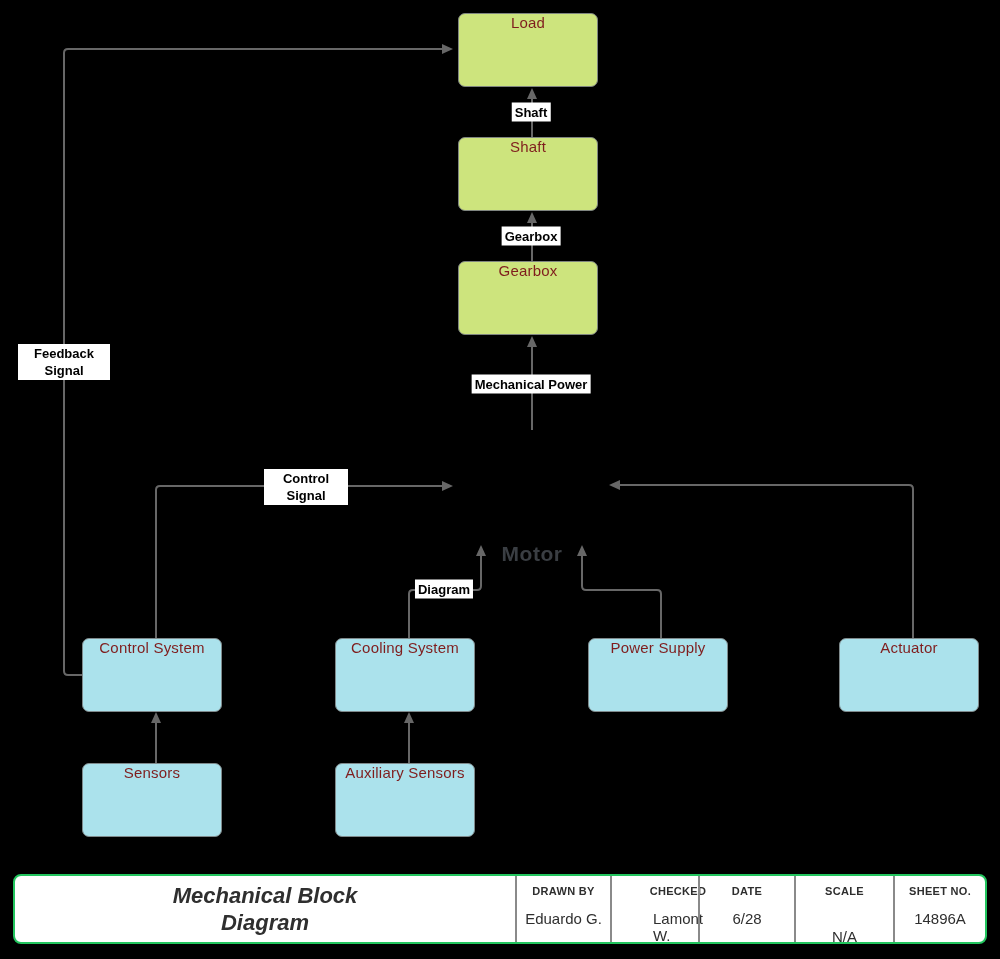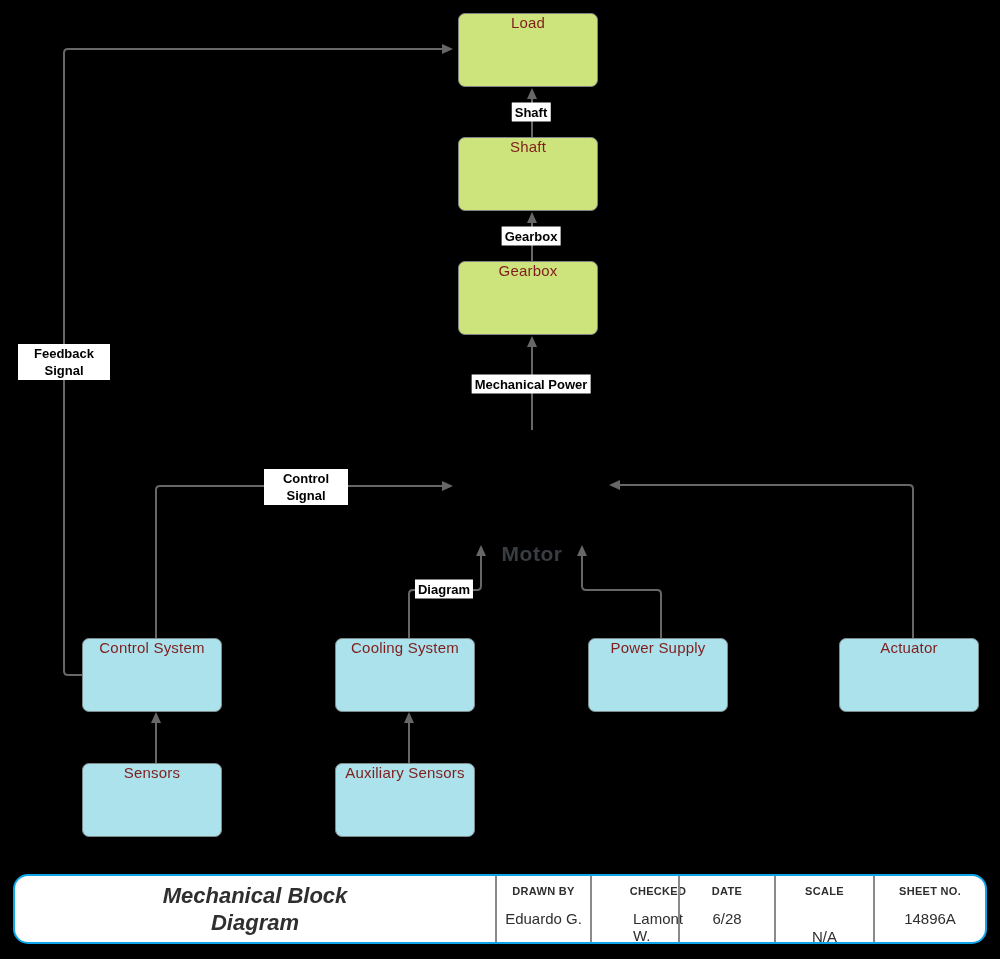--- a/index.html
+++ b/index.html
@@ -41,36 +41,36 @@
   .edge-label.wrap{white-space:normal;padding:1px 14px;}
   .l-shaft{left:531px;top:112px;}
   .l-gearbox{left:531px;top:236px;}
   .l-mech{left:531px;top:384px;}
   .l-feedback{left:64px;top:362px;width:64px;}
   .l-control{left:306px;top:487px;width:56px;}
   .l-coolant{left:444px;top:589px;}
   
   .title-block{
     position:absolute;left:13px;top:874px;width:974px;height:70px;box-sizing:border-box;
-    background:#fff;border:2px solid #0ea5e9;border-radius:15px;
+    background:#fff;border:2px solid #22c55e;border-radius:8px;
     display:flex;color:#2e2e2e;
   }
   .tb-title{
     flex:1;display:flex;align-items:center;justify-content:center;
   }
   .tb-title .title-text{
     font-size:22px;line-height:27px;font-weight:700;font-style:italic;
     text-align:center;max-width:250px;color:#2f2f2f;
   }
   .tb-cell{
     box-sizing:border-box;border-left:2px solid #8a8a8a;
     display:flex;flex-direction:column;align-items:center;
     padding-top:9px;
   }
-  .tb-c1{width:95px;} .tb-c2{width:88px;padding-left:46px;} .tb-c3{width:96px;} .tb-c4{width:99px;gap:18px;} .tb-c5{width:112px;}
+  .tb-c1{width:95px;} .tb-c2{width:88px;padding-left:46px;} .tb-c3{width:96px;} .tb-c4{width:99px;gap:18px;} .tb-c5{width:92px;}
   .tb-head{font-size:11px;font-weight:700;letter-spacing:.3px;color:#2e2e2e;}
   .tb-value{font-size:15px;margin-top:13px;color:#2f2f2f;}
 </style>
 </head>
 <body>
 
 <div class="stage">
 
   <svg class="connectors" width="1000" height="870" viewBox="0 0 1000 870">
     <defs>

